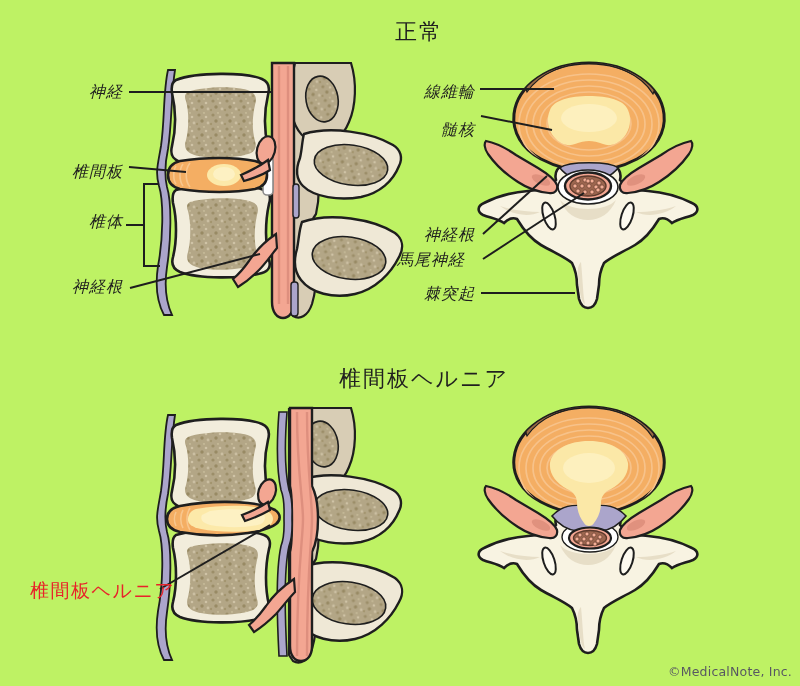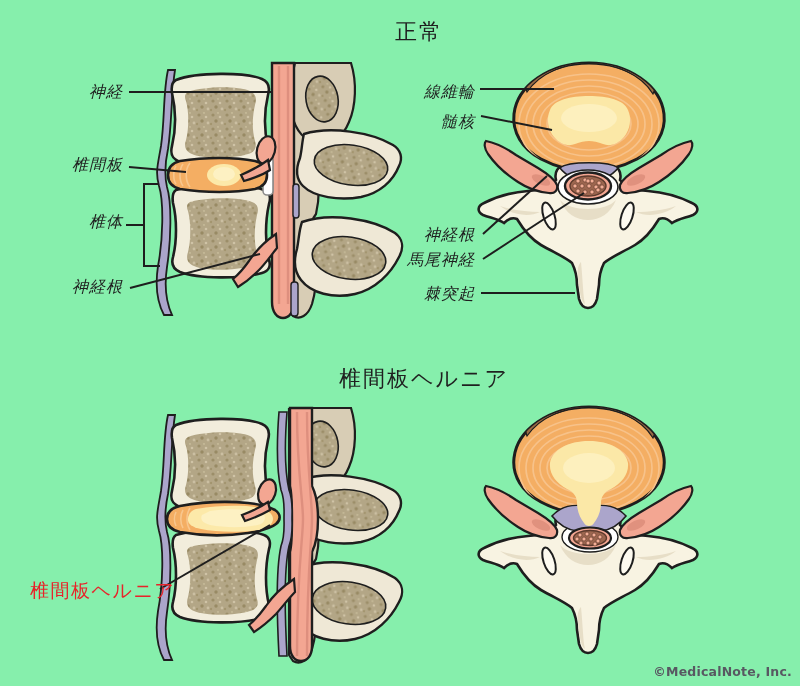--- a/index.html
+++ b/index.html
@@ -1,16 +1,16 @@
 <!DOCTYPE html>
 <html><head>
 <meta charset="utf-8">
 <style>
   html,body{margin:0;padding:0;background:#fff;}
-  #stage{position:relative;width:800px;height:686px;background:#86efac;overflow:hidden;
+  #stage{position:relative;width:800px;height:686px;background:#bef264;overflow:hidden;
          font-family:"DejaVu Sans","Liberation Sans",sans-serif;}
   #art{position:absolute;left:0;top:0;}
   .lbl{position:absolute;color:#1f1f1f;font-size:16px;letter-spacing:1px;white-space:nowrap;line-height:1;font-style:italic;}
   .lbl.rt{text-align:right;}
   .title{position:absolute;color:#1f1f1f;font-size:22px;letter-spacing:2px;white-space:nowrap;line-height:1;}
   .hernia{position:absolute;color:#e8232a;font-size:19px;letter-spacing:1.5px;white-space:nowrap;line-height:1;}
   .copyright{position:absolute;color:#585862;font-size:12.5px;letter-spacing:.2px;white-space:nowrap;line-height:1;}
 </style>
 </head>
 <body>
@@ -188,26 +188,26 @@
     <line x1="483" y1="259" x2="584" y2="193"></line>
     <line x1="481" y1="293" x2="575" y2="293"></line>
     <line x1="160" y1="589" x2="270" y2="525"></line>
   </g>
 </svg>
 
   <div class="title" style="left:395px;top:21px;">正常</div>
   <div class="title" style="left:339px;top:368px;">椎間板ヘルニア</div>
 
   <div class="lbl rt" style="right:677px;top:84px;">神経</div>
-  <div class="lbl rt" style="right:677px;top:157px;">椎間板</div>
+  <div class="lbl rt" style="right:677px;top:164px;">椎間板</div>
   <div class="lbl rt" style="right:677px;top:214px;text-align:right;">椎体</div>
   <div class="lbl rt" style="right:677px;top:279px;">神経根</div>
 
   <div class="lbl rt" style="right:325px;top:84px;">線維輪</div>
-  <div class="lbl rt" style="right:325px;top:114px;">髄核</div>
+  <div class="lbl rt" style="right:325px;top:122px;">髄核</div>
   <div class="lbl rt" style="right:325px;top:227px;">神経根</div>
-  <div class="lbl rt" style="right:325px;top:252px;margin-left:7px;">馬尾神経</div>
+  <div class="lbl rt" style="right:335px;top:252px;margin-left:7px;">馬尾神経</div>
   <div class="lbl rt" style="right:325px;top:286px;">棘突起</div>
 
   <div class="hernia" style="left:30px;top:581px;">椎間板ヘルニア</div>
 
-  <div class="copyright" style="right:8px;top:666px;font-weight:bold;">©MedicalNote, Inc.</div>
+  <div class="copyright" style="right:8px;top:666px;">©MedicalNote, Inc.</div>
 </div>
 
 </body></html>

